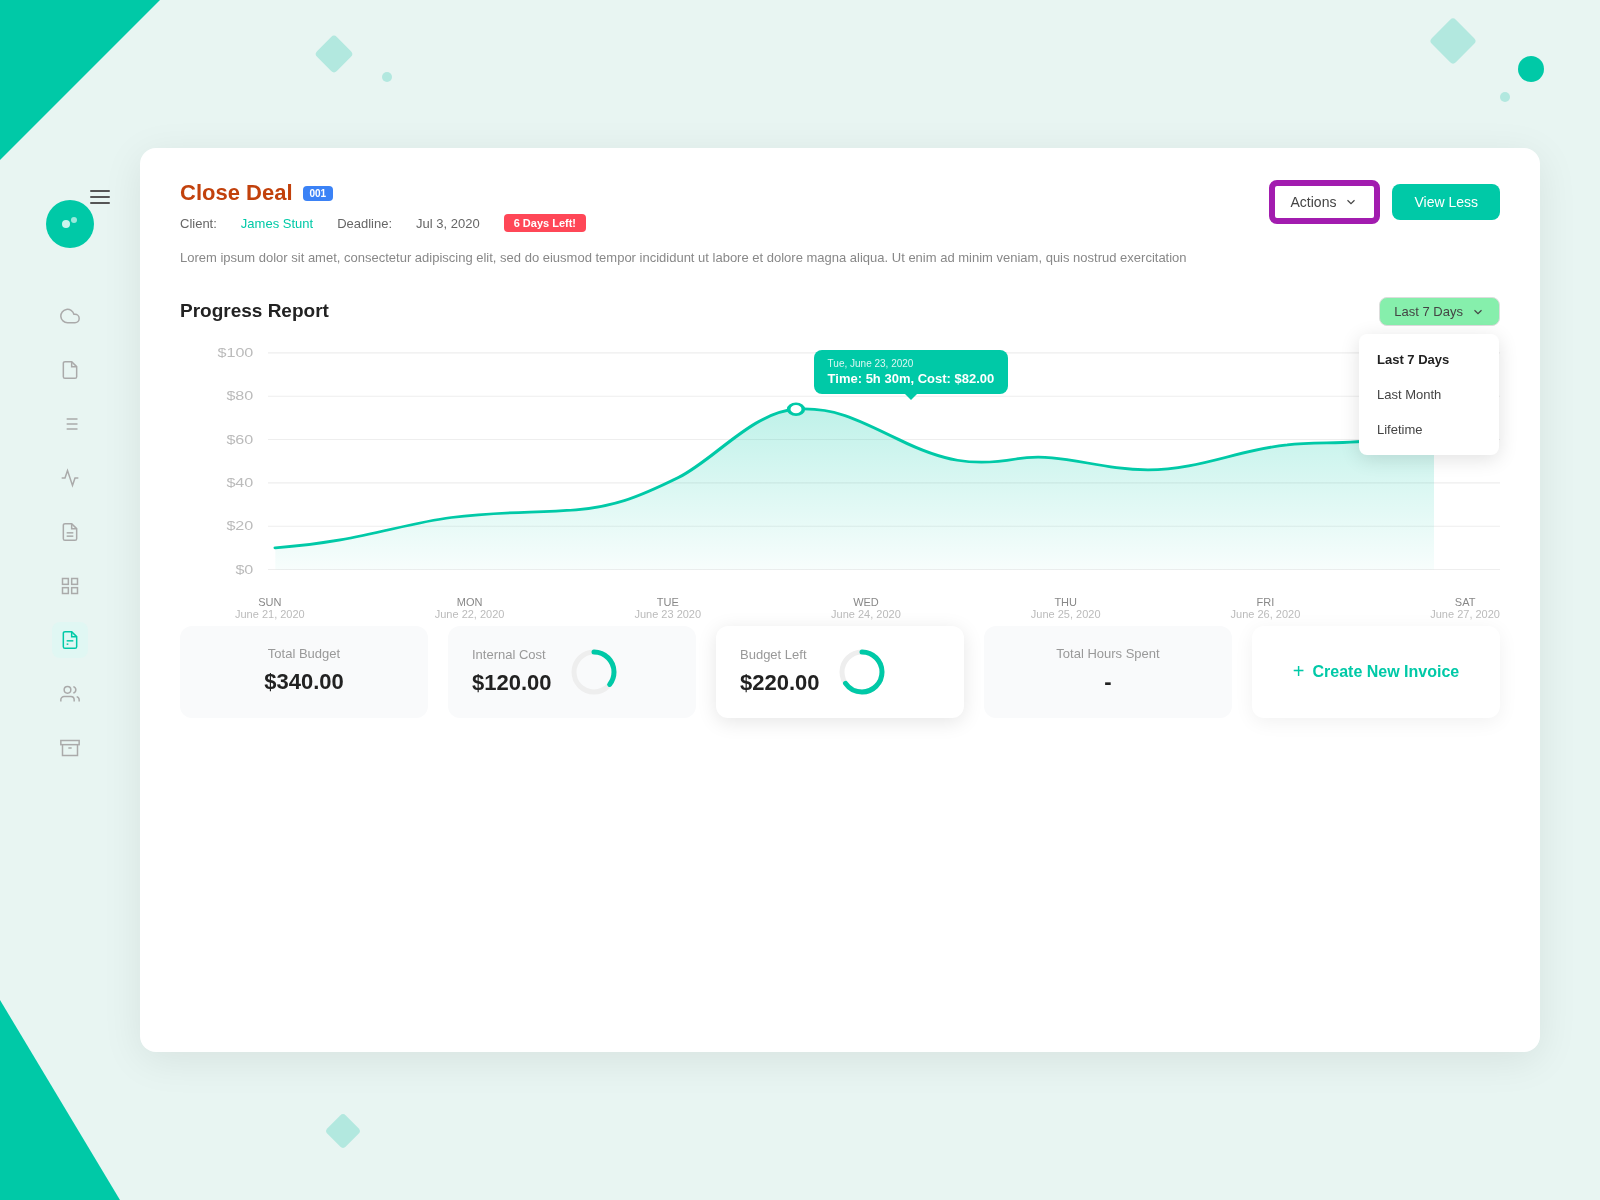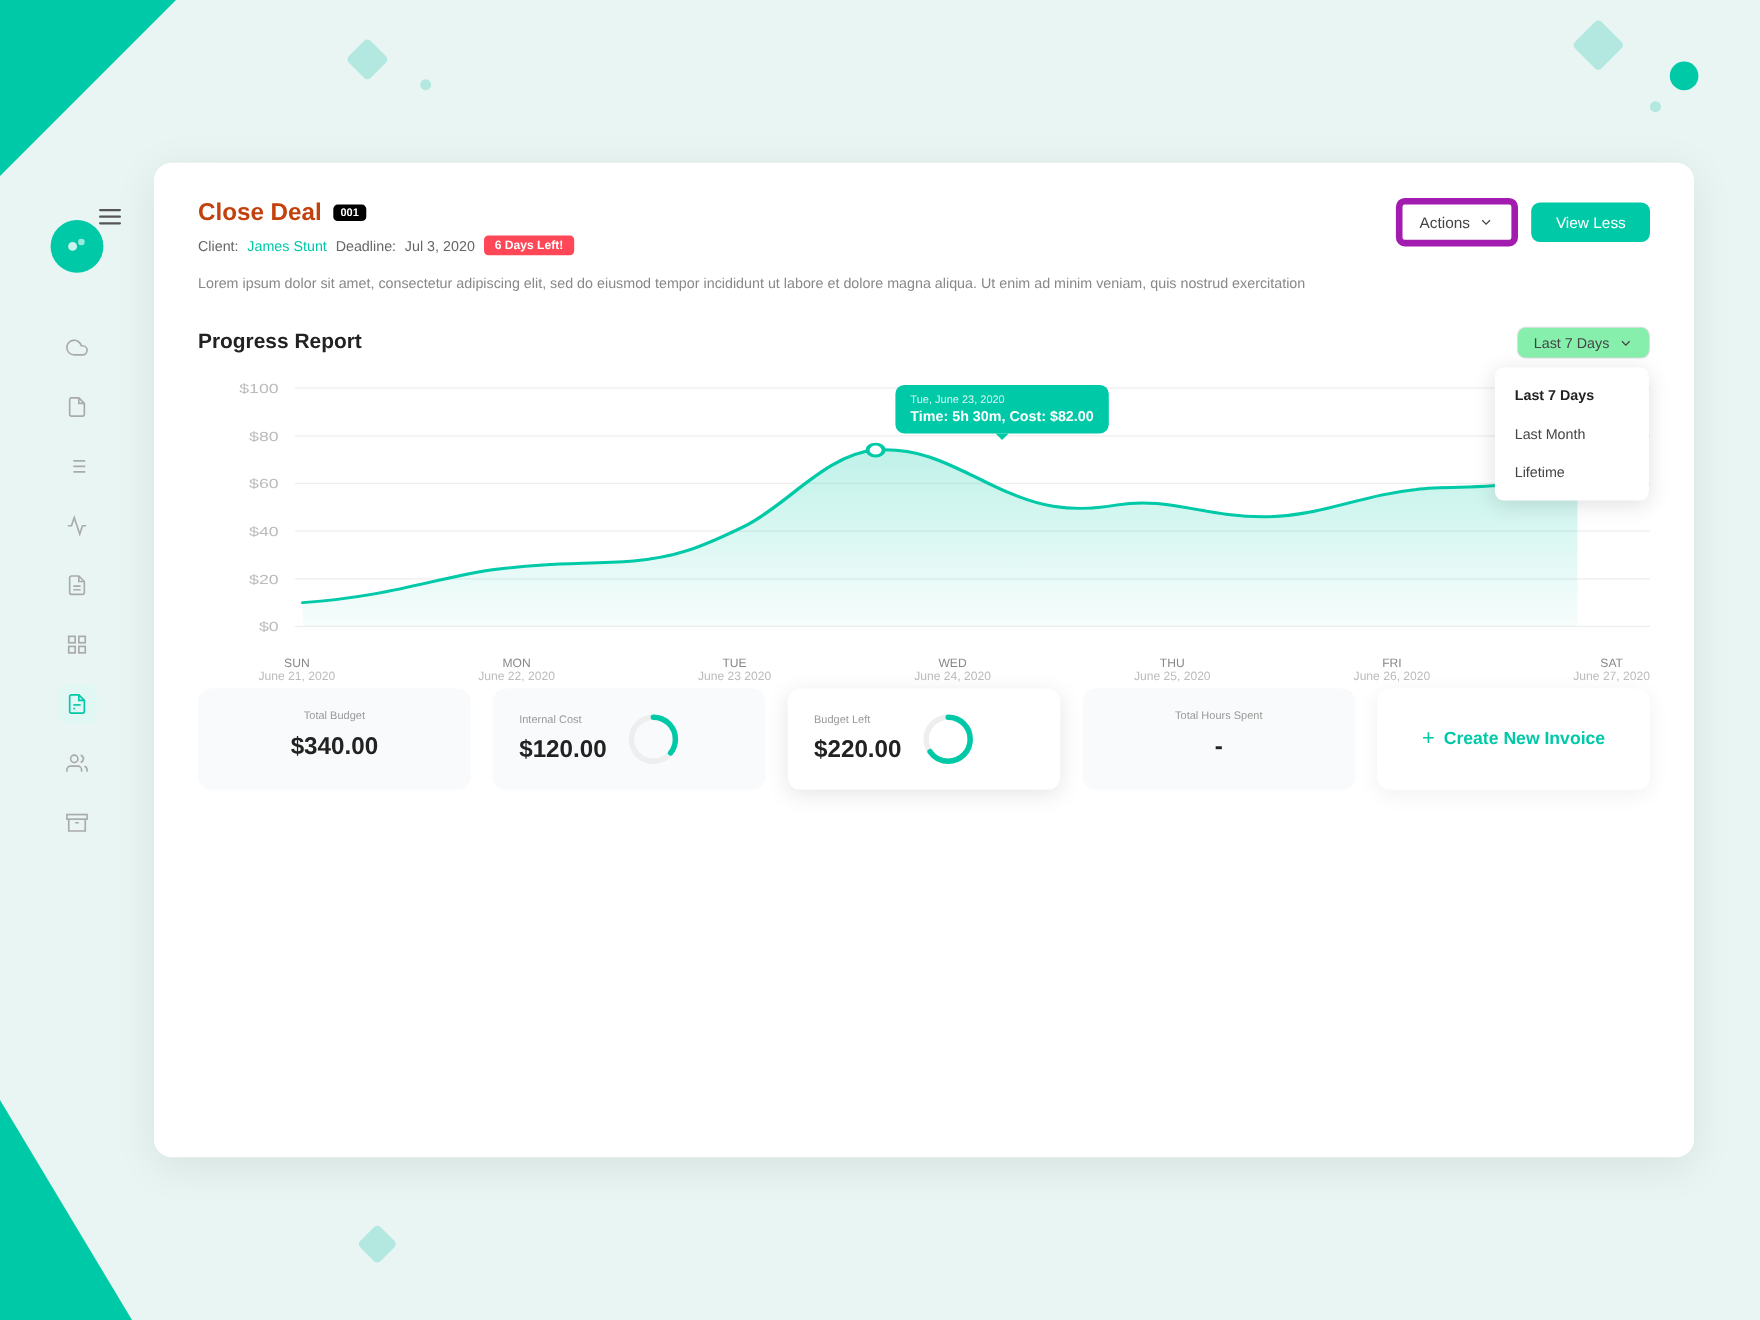--- a/index.html
+++ b/index.html
@@ -128,31 +128,31 @@
       display: flex;
       align-items: center;
       gap: 10px;
     }
     .deal-title {
       font-size: 22px;
       font-weight: 600;
       color: #c2410c;
     }
     .deal-badge {
-      background: #000000;
+      background: #3b82f6;
       color: white;
       font-size: 10px;
       font-weight: 700;
       padding: 2px 7px;
       border-radius: 4px;
     }
     .deal-meta {
       display: flex;
       align-items: center;
-      gap: 8px;
+      gap: 24px;
       font-size: 13px;
       color: #666;
     }
     .client-name {
       color: #00c9a7;
       font-weight: 500;
     }
     .days-badge {
       background: #ff4757;
       color: white;
@@ -302,21 +302,21 @@
       flex-direction: column;
       align-items: center;
       gap: 8px;
       position: relative;
     }
     .stat-card.highlighted {
       background: white;
       box-shadow: 0 4px 20px rgba(0,0,0,0.1);
     }
     .stat-label {
-      font-size: 10px;
+      font-size: 13px;
       color: #999;
     }
     .stat-value {
       font-size: 22px;
       font-weight: 700;
       color: #222;
     }
     .stat-dash {
       font-size: 22px;
       font-weight: 700;

